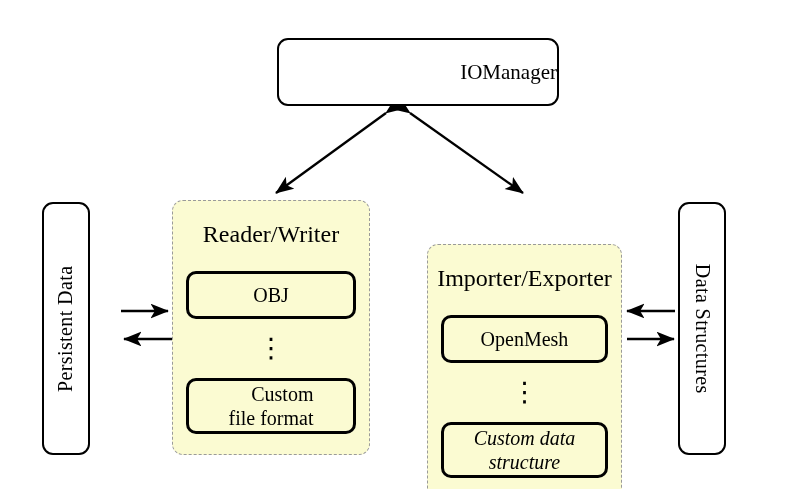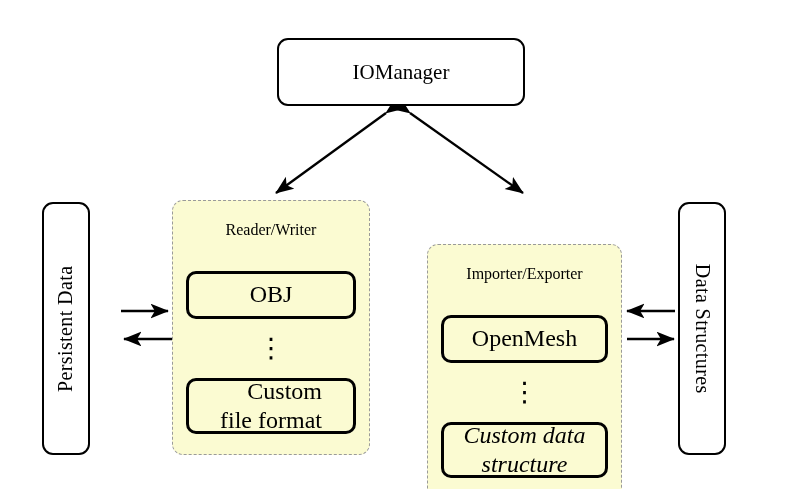--- a/index.html
+++ b/index.html
@@ -30,24 +30,25 @@
     background: #ffffff;
     border: 2.5px solid #000000;
     border-radius: 9px;
     line-height: 1.18;
   }
 
   
   #io-manager {
     left: 277px;
     top: 38px;
-    width: 248px;
+    width: 282px;
     height: 68px;
     font-size: 21px;
     border-radius: 11px;
+    justify-content: flex-end;
   }
 
   
   .side-node {
     background: #ffffff;
     border: 2.5px solid #000000;
     border-radius: 11px;
   }
   .side-node .vtext {
     display: block;
@@ -92,36 +93,36 @@
     left: 427px;
     width: 195px;
     margin-top: 44px;
   }
   .panel-title {
     position: absolute;
     top: 20px;
     left: 0;
     right: 0;
     text-align: center;
-    font-size: 16px;
+    font-size: 24px;
     white-space: nowrap;
   }
 
   
   .item-box {
     position: absolute;
     box-sizing: border-box;
     display: flex;
     align-items: center;
     justify-content: center;
     text-align: center;
     background: #fbfbd2;
     border: 3px solid #000000;
     border-radius: 10px;
-    font-size: 24px;
+    font-size: 20px;
     line-height: 1.22;
   }
   #panel-reader-writer .item-first  { left: 13px;  right: 13px; top: 70px;  height: 48px; }
   #panel-reader-writer .item-last   { left: 13px;  right: 13px; top: 177px; height: 56px; text-align: right; }
   #panel-importer-exporter .item-first { left: 13px; right: 13px; top: 70px;  height: 48px; }
   #panel-importer-exporter .item-last  { left: 13px; right: 13px; top: 177px; height: 56px; font-style: italic; }
 
   .ellipsis-v {
     position: absolute;
     left: 0;

